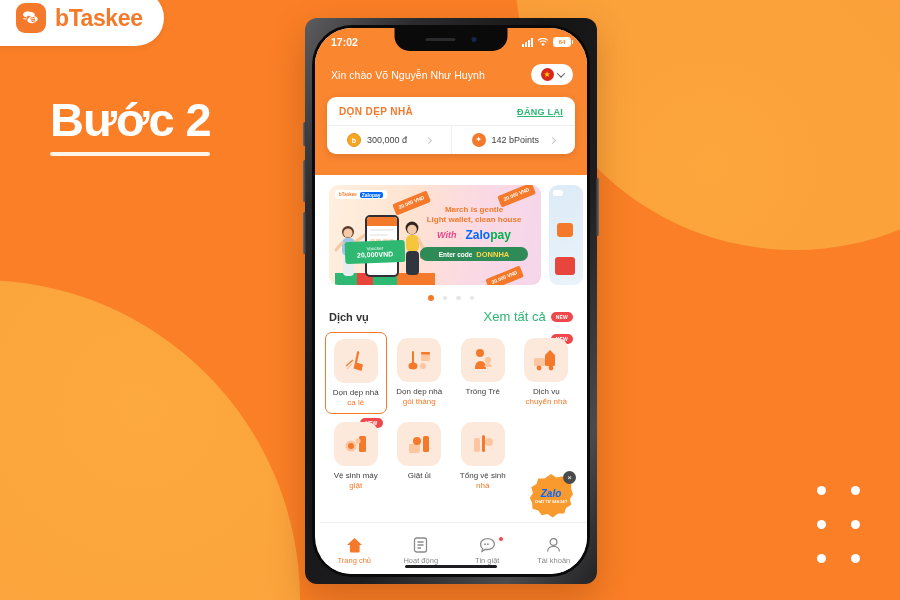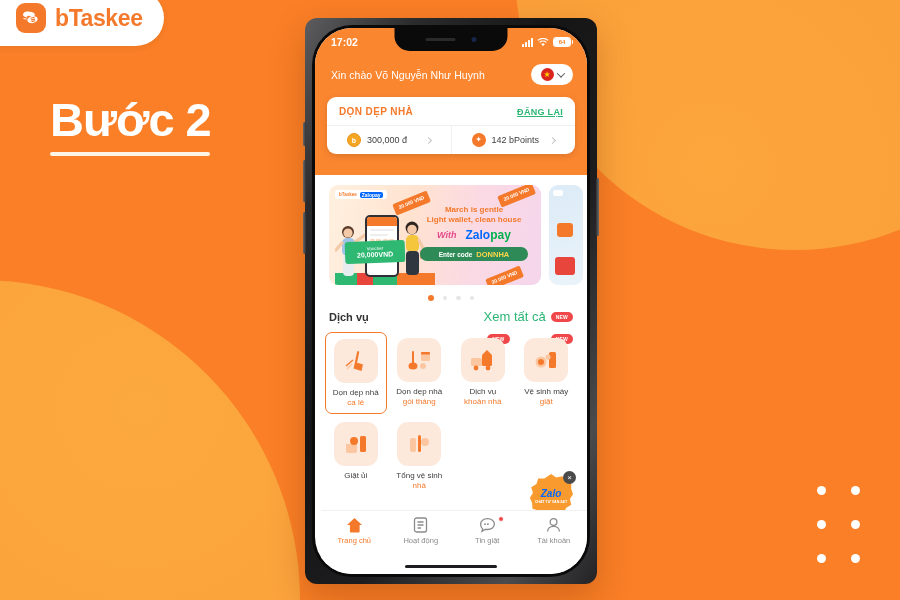--- a/index.html
+++ b/index.html
@@ -225,22 +225,22 @@
   .zalo-fab { position:absolute; right:14px; bottom:56px; width:44px; height:44px; }
   .zalo-burst { position:absolute; inset:0; background:#F99A2E; }
   .zalo-lbl { position:absolute; inset:0; display:flex; flex-direction:column;
     align-items:center; justify-content:center; }
   .zalo-lbl .z1 { color:#0068FF; font-size:10px; font-weight:bold; font-style:italic; }
   .zalo-lbl .z2 { color:#fff; font-size:3.6px; font-weight:bold; margin-top:1px; }
   .zalo-x { position:absolute; right:-3px; top:-3px; width:13px; height:13px; border-radius:50%;
     background:#4a4a4a; color:#fff; font-size:8px; display:flex; align-items:center; justify-content:center; }
 
   
-  .tabbar { position:absolute; left:6px; right:0; bottom:0; height:64px; background:#fff;
-    border-top:1px solid #F0F0F0; display:flex; align-items:flex-start; padding-top:6px; }
+  .tabbar { position:absolute; left:6px; right:0; bottom:0; height:52px; background:#fff;
+    border-top:1px solid #F0F0F0; display:flex; align-items:flex-start; padding-top:14px; }
   .tab { flex:1; display:flex; flex-direction:column; align-items:center; gap:3px; position:relative; }
   .tab-lbl { font-size:7.5px; color:#8A8A8A; }
   .tab.on .tab-lbl { color:#F4792B; }
   .tab-dot { position:absolute; top:-1px; right:17px; width:6px; height:6px;
     border-radius:50%; background:#F0484A; border:1px solid #fff; }
   .home-ind { position:absolute; left:50%; transform:translateX(-50%); bottom:6px;
     width:92px; height:3.5px; border-radius:2px; background:#1d1d1f; }
 </style>
 </head>
 <body>
@@ -472,34 +472,46 @@
                   <rect x="15" y="5" width="9" height="2.6" rx="1" fill="#F4792B"></rect>
                   <rect x="6" y="4" width="2" height="13" rx="1" fill="#F4792B"></rect>
                   <ellipse cx="7" cy="19" rx="4.5" ry="3.5" fill="#F4792B"></ellipse>
                   <circle cx="17" cy="19" r="3" fill="#FBC6A0"></circle>
                 </svg>
               </div>
               <div class="svc-lbl">Dọn dẹp nhà</div>
               <div class="svc-sub">gói tháng</div>
             </div>
 
+            <div class="svc">
+              <div class="svc-ico">
+                <svg width="26" height="26" viewBox="0 0 26 26">
+                  <circle cx="10" cy="6" r="4" fill="#F4792B"></circle>
+                  <path d="M5 22 q0-8 5.5-8 q5.5 0 5.5 8 Z" fill="#F4792B"></path>
+                  <circle cx="18" cy="13" r="3.2" fill="#FBC6A0"></circle>
+                  <path d="M14.5 20 q0-4 3.5-4 q3.5 0 3.5 4 Z" fill="#FBC6A0"></path>
+                </svg>
+              </div>
+              <div class="svc-lbl">Trông Trẻ</div>
+
+            </div>
 
             <div class="svc">
               <span class="badge-new">NEW</span>
               <div class="svc-ico">
                 <svg width="28" height="26" viewBox="0 0 28 26">
                   <rect x="2" y="11" width="11" height="8" rx="1.5" fill="#FBC6A0"></rect>
                   <rect x="13" y="7" width="10" height="12" rx="1.5" fill="#F4792B"></rect>
                   <path d="M14 7 L18 3 L22 7 Z" fill="#F4792B"></path>
                   <circle cx="7" cy="21" r="2.4" fill="#F4792B"></circle>
                   <circle cx="19" cy="21" r="2.4" fill="#F4792B"></circle>
                 </svg>
               </div>
               <div class="svc-lbl">Dịch vụ</div>
-              <div class="svc-sub">khoản nhà</div>
+              <div class="svc-sub">chuyển nhà</div>
             </div>
 
 
             <div class="svc">
               <span class="badge-new">NEW</span>
               <div class="svc-ico">
                 <svg width="28" height="24" viewBox="0 0 28 24">
                   <rect x="17" y="4" width="7" height="16" rx="1.5" fill="#F4792B"></rect>
                   <circle cx="9" cy="14" r="5.5" fill="#FBC6A0"></circle>
                   <circle cx="9" cy="14" r="3" fill="#F4792B"></circle>

